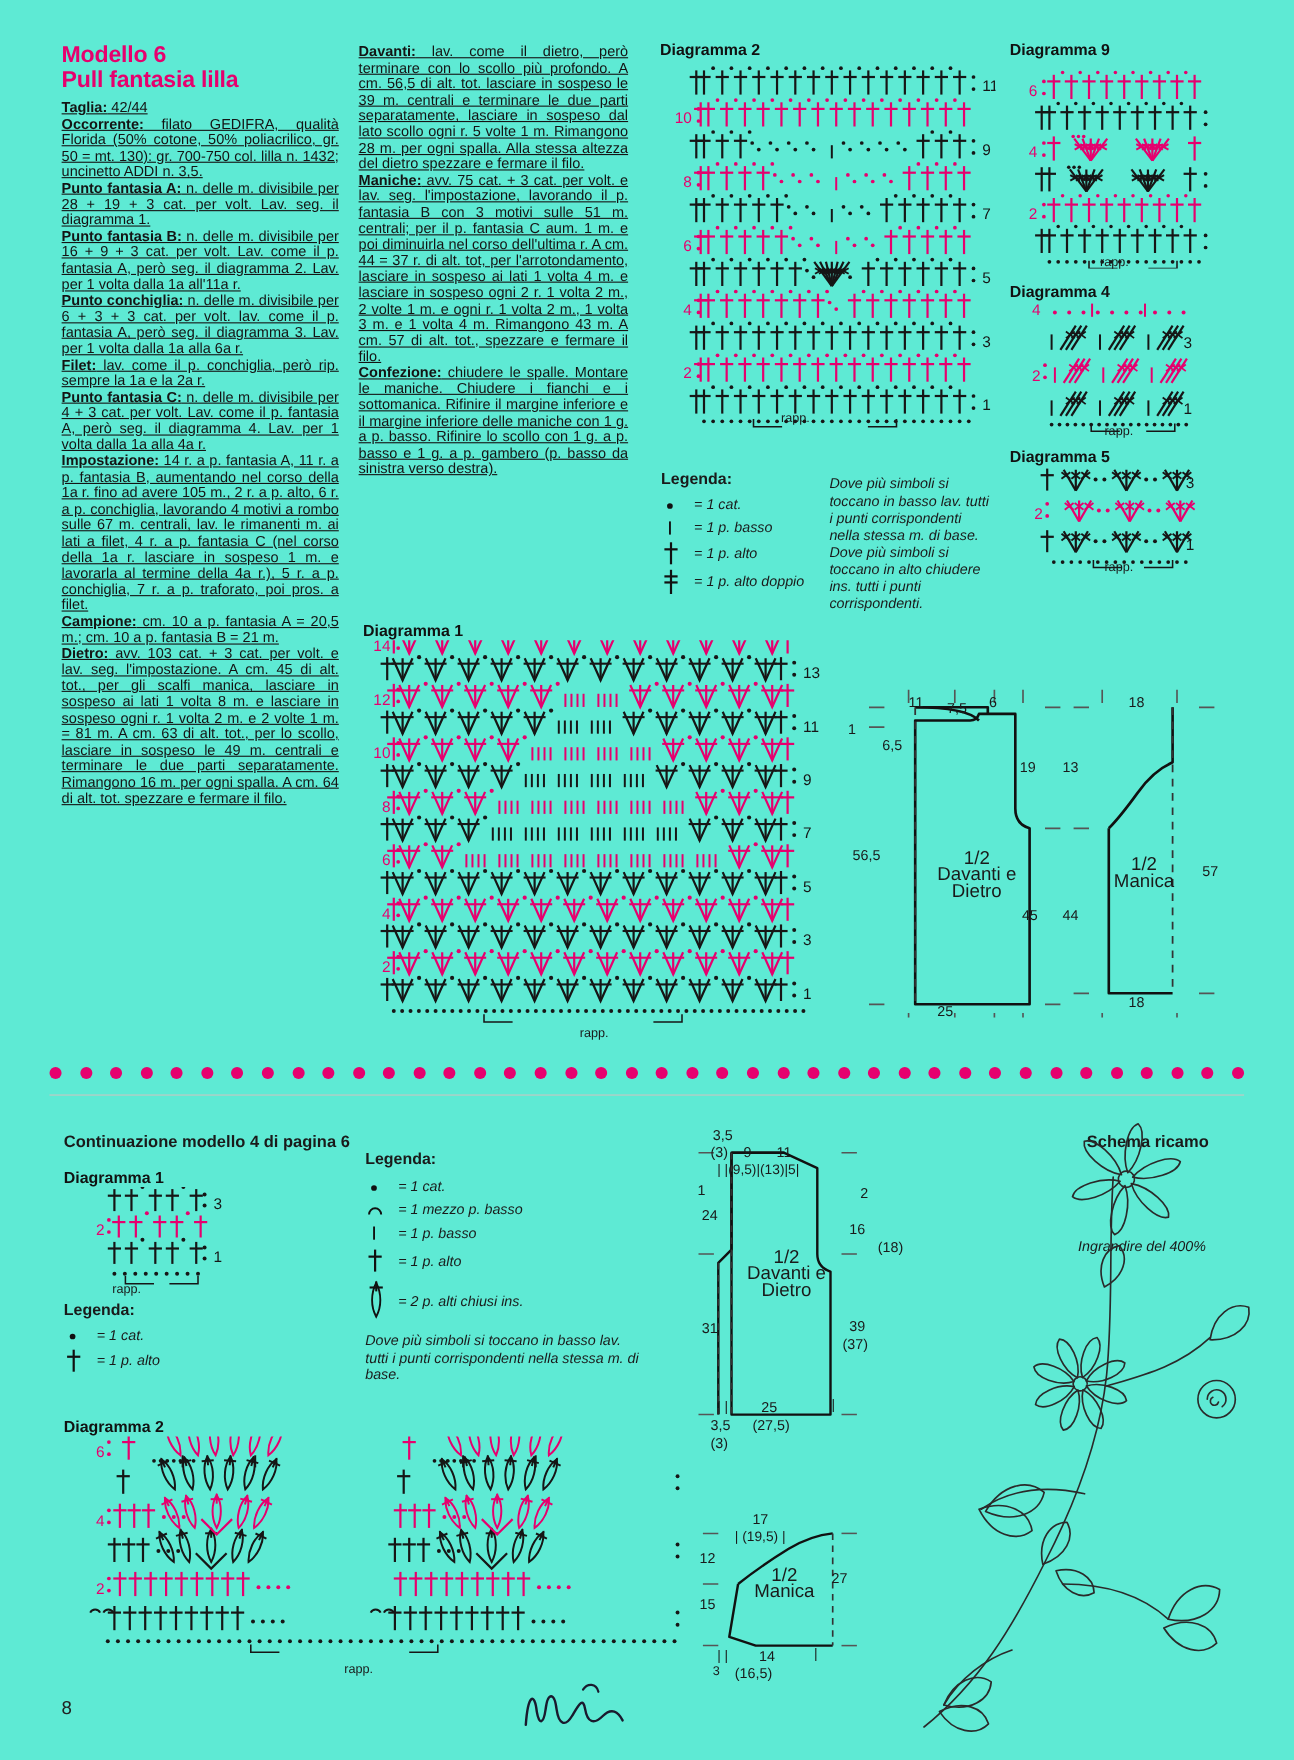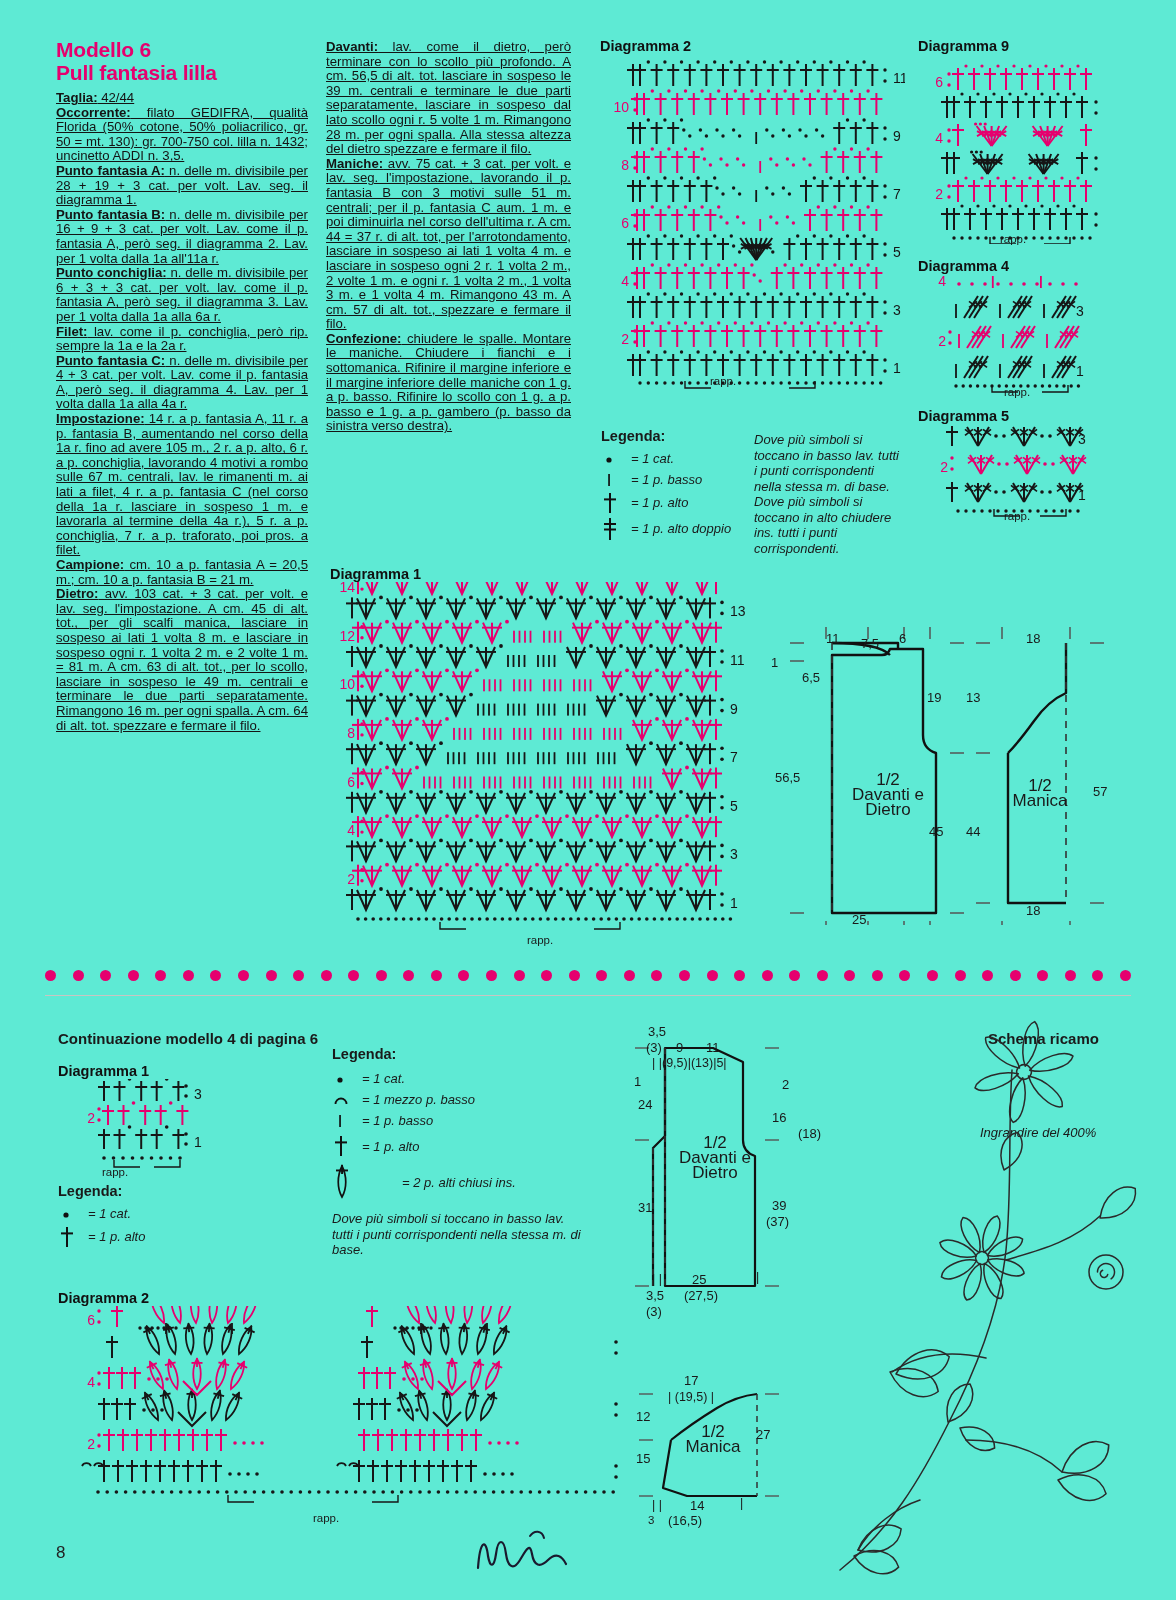--- a/index.html
+++ b/index.html
@@ -2236,21 +2236,21 @@
       </div>
       <div class="legenda-row" style="height:30px;">
         <span class="legenda-sym">
           <svg width="18" height="24" viewBox="0 0 18 24">
               <rect x="8" y="2" width="2" height="20" fill="#111"></rect>
               <rect x="3" y="7.4" width="12" height="2" fill="#111"></rect>
             </svg>
         </span>
         <span>= 1 p. alto</span>
       </div>
-      <div class="legenda-row" style="height:42px;gap:40px;">
+      <div class="legenda-row" style="height:42px;">
         <span class="legenda-sym">
           <svg width="20" height="36" viewBox="0 0 20 36">
             <path d="M10 2 C5 12 5 24 10 33 C15 24 15 12 10 2 Z" fill="none" stroke="#111" stroke-width="1.7"></path>
             <rect x="9.1" y="1" width="1.9" height="9" fill="#111"></rect>
             <rect x="4" y="5.5" width="12" height="1.9" fill="#111"></rect>
           </svg>
         </span>
         <span>= 2 p. alti chiusi ins.</span>
       </div>
     </div>

